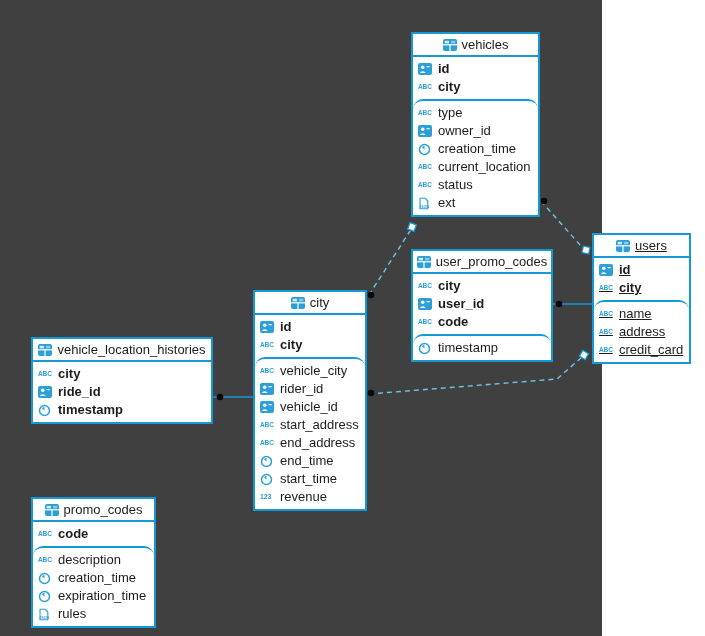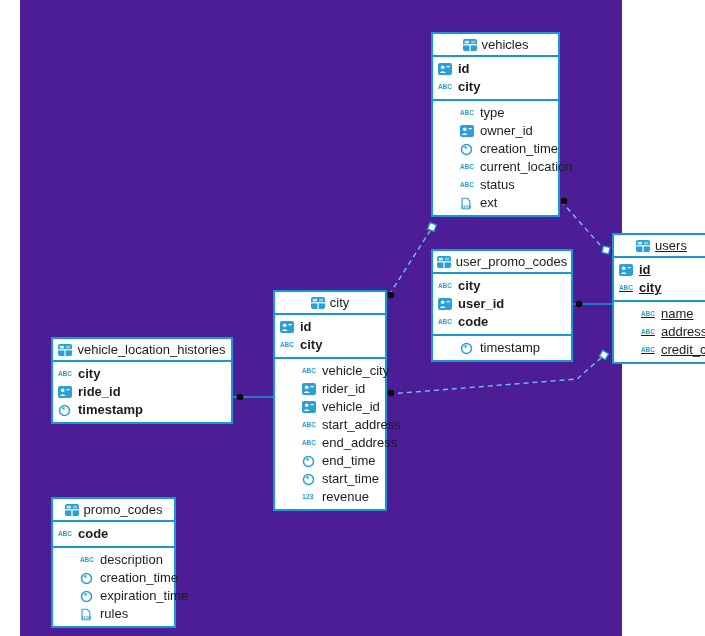--- a/index.html
+++ b/index.html
@@ -5,31 +5,31 @@
   :root{
     --b:#1598d6;
     --ib:#2b9fd8;
     --txt:#1c1c1c;
   }
   html,body{margin:0;padding:0;background:#ffffff;}
   body{
     width:705px;height:636px;position:relative;overflow:hidden;
     font-family:"Liberation Sans",sans-serif;color:var(--txt);
   }
-  .canvas{position:absolute;left:0;top:0;width:602px;height:636px;background:#4c1d95;margin-left:20px;}
+  .canvas{position:absolute;left:0;top:0;width:602px;height:636px;background:#404040;}
   .table{
     position:absolute;background:#fff;border:2px solid var(--b);
     box-sizing:border-box;
   }
   .thead{
     height:21px;display:flex;align-items:center;justify-content:center;gap:5px;
     border-bottom:2px solid var(--b);font-size:13px;color:var(--txt);white-space:nowrap;
   }
-  .section{padding:3px 0;}
-  .section.cols{border-top:2px solid var(--b);padding-left:22px;}
+  .section{padding:3px 0;border-radius:10px;}
+  .section.cols{border-top:2px solid var(--b);}
   .row{
     height:18px;display:flex;align-items:center;padding:0 5px;
     font-size:13px;line-height:18px;white-space:nowrap;
   }
   .cicon{
     width:16px;min-width:16px;margin-right:4px;display:inline-flex;
     align-items:center;justify-content:flex-start;
   }
   .ticon{display:inline-flex;align-items:center;}
   .cname{color:var(--txt);}

